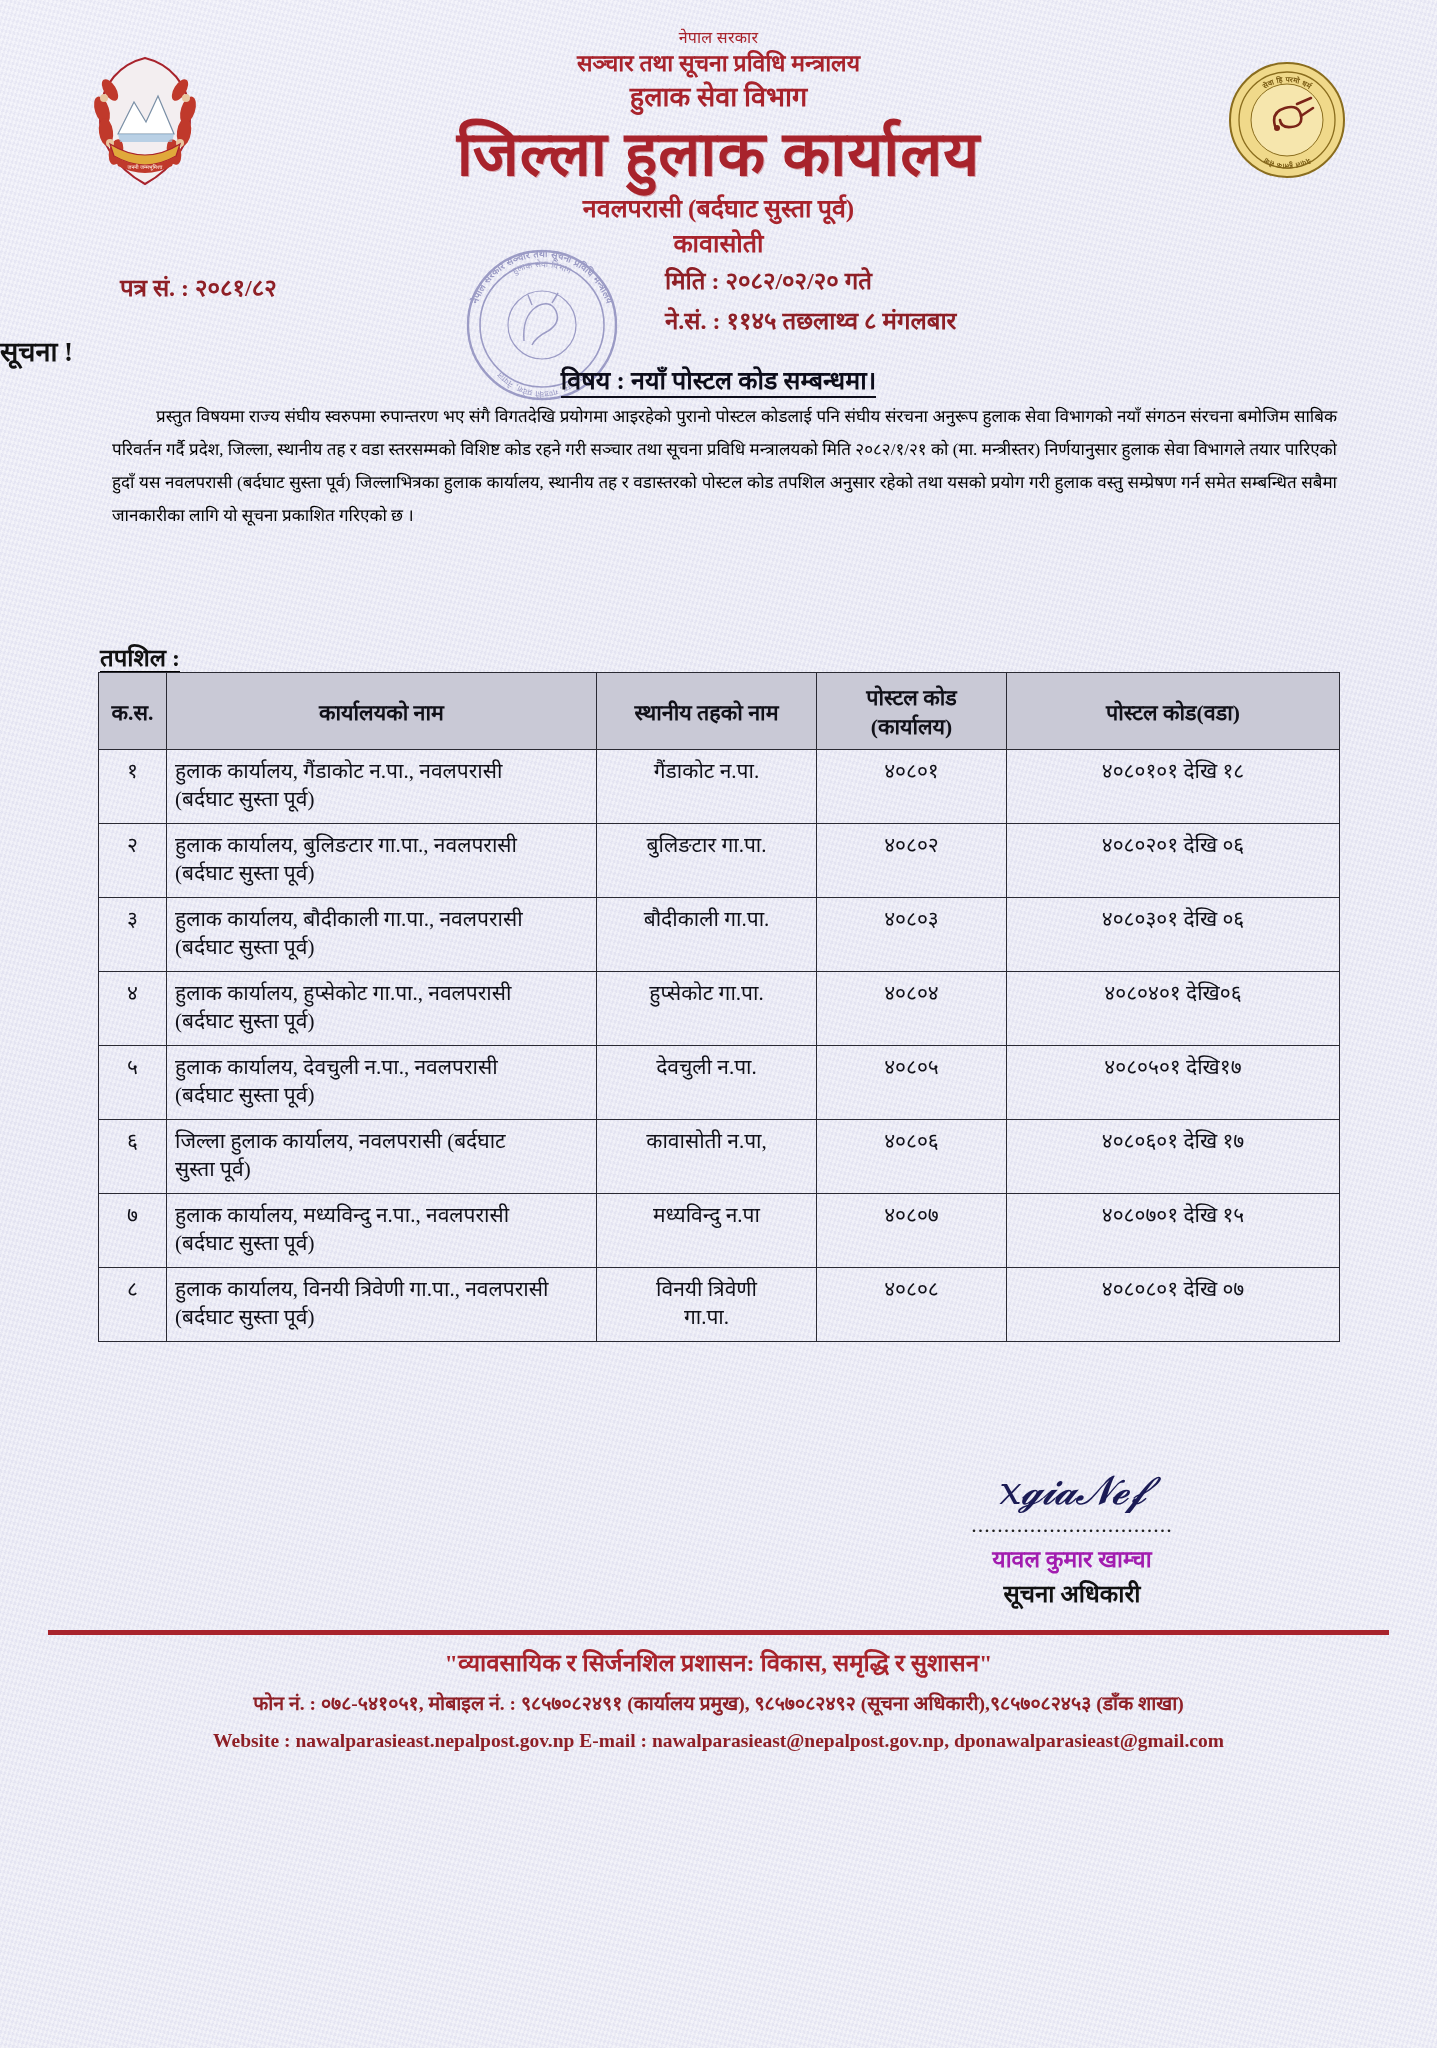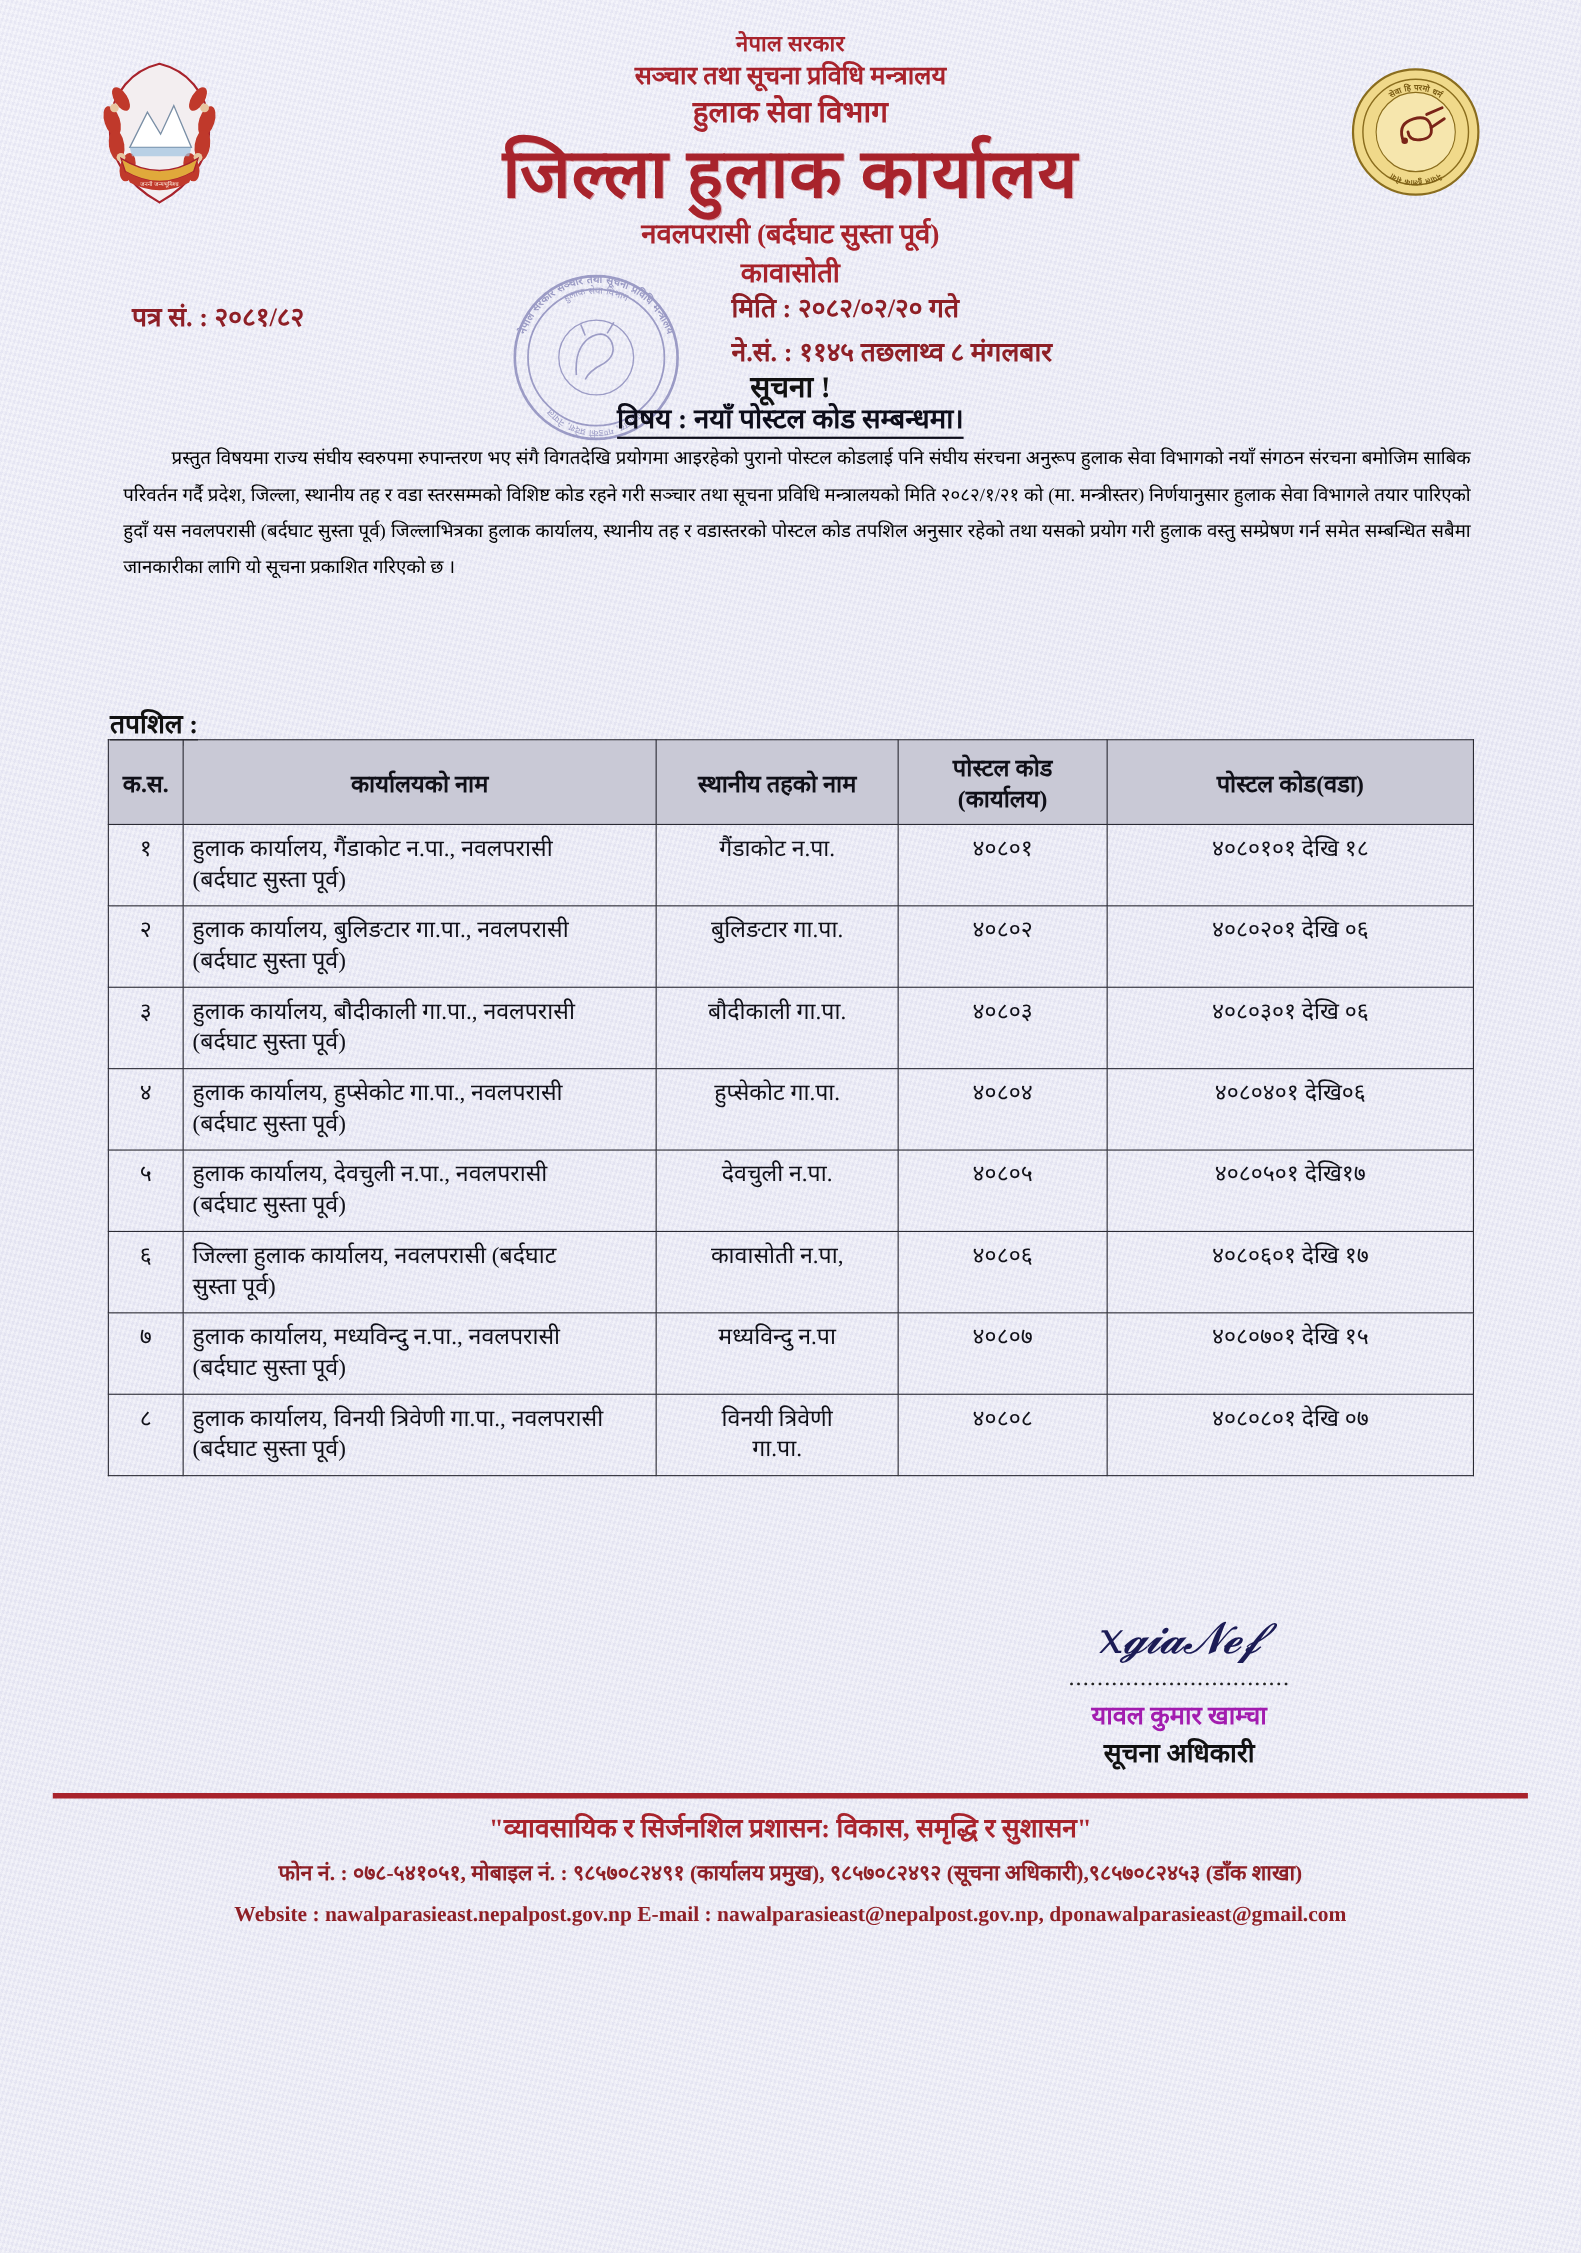--- a/index.html
+++ b/index.html
@@ -17,41 +17,41 @@
       repeating-linear-gradient(13deg, rgba(255,255,255,.22) 0 3px, rgba(216,216,234,.14) 3px 6px),
       linear-gradient(160deg,#ececf7 0%,#e6e6f3 45%,#eaeaf5 100%);
   }
   #sheet{position:absolute;inset:0;}
 
   
   .emblem{position:absolute;left:80px;top:50px;width:130px;height:145px;}
   .seal{position:absolute;right:90px;top:60px;width:120px;height:120px;}
 
   .hdr{position:absolute;left:0;right:0;top:28px;text-align:center;color:#a8232c;}
-  .h-gov{font-size:20px;font-weight:bold;letter-spacing:.3px;line-height:1.25;}
+  .h-gov{font-size:16px;font-weight:normal;letter-spacing:.3px;line-height:1.25;}
   .h-min{font-size:23px;font-weight:bold;line-height:1.35;}
   .h-dep{font-size:27px;font-weight:bold;line-height:1.4;}
   .h-office{
     font-size:62px;font-weight:bold;line-height:1.15;margin-top:2px;
     letter-spacing:1px;
     text-shadow:1px 1px 0 rgba(168,35,44,.35);
   }
   .h-dist{font-size:25px;font-weight:bold;line-height:1.5;}
   .h-place{font-size:25px;font-weight:bold;line-height:1.3;}
 
   
   .refline{position:absolute;left:100px;top:262px;width:1240px;height:80px;}
   .ref-left{position:absolute;left:0;top:8px;font-size:24px;font-weight:bold;color:#8e1f26;margin-left:20px;}
   .ref-right{position:absolute;left:565px;top:0;font-size:24px;font-weight:bold;color:#8e1f26;line-height:1.65;}
 
   
   .stamp{position:absolute;left:462px;top:245px;width:160px;height:160px;opacity:.62;}
 
   .notice-title{
-    position:absolute;left:0;right:0;top:332px;text-align:center;
+    position:absolute;left:0;right:0;top:332px;
     font-size:27px;font-weight:bold;color:#111;
   }
   .subject{
     position:absolute;left:0;right:0;top:362px;text-align:center;
     font-size:25px;font-weight:bold;color:#0d0d1a;
   }
   .subject span{border-bottom:2px solid #0d0d1a;padding-bottom:2px;}
 
   
   .body{

